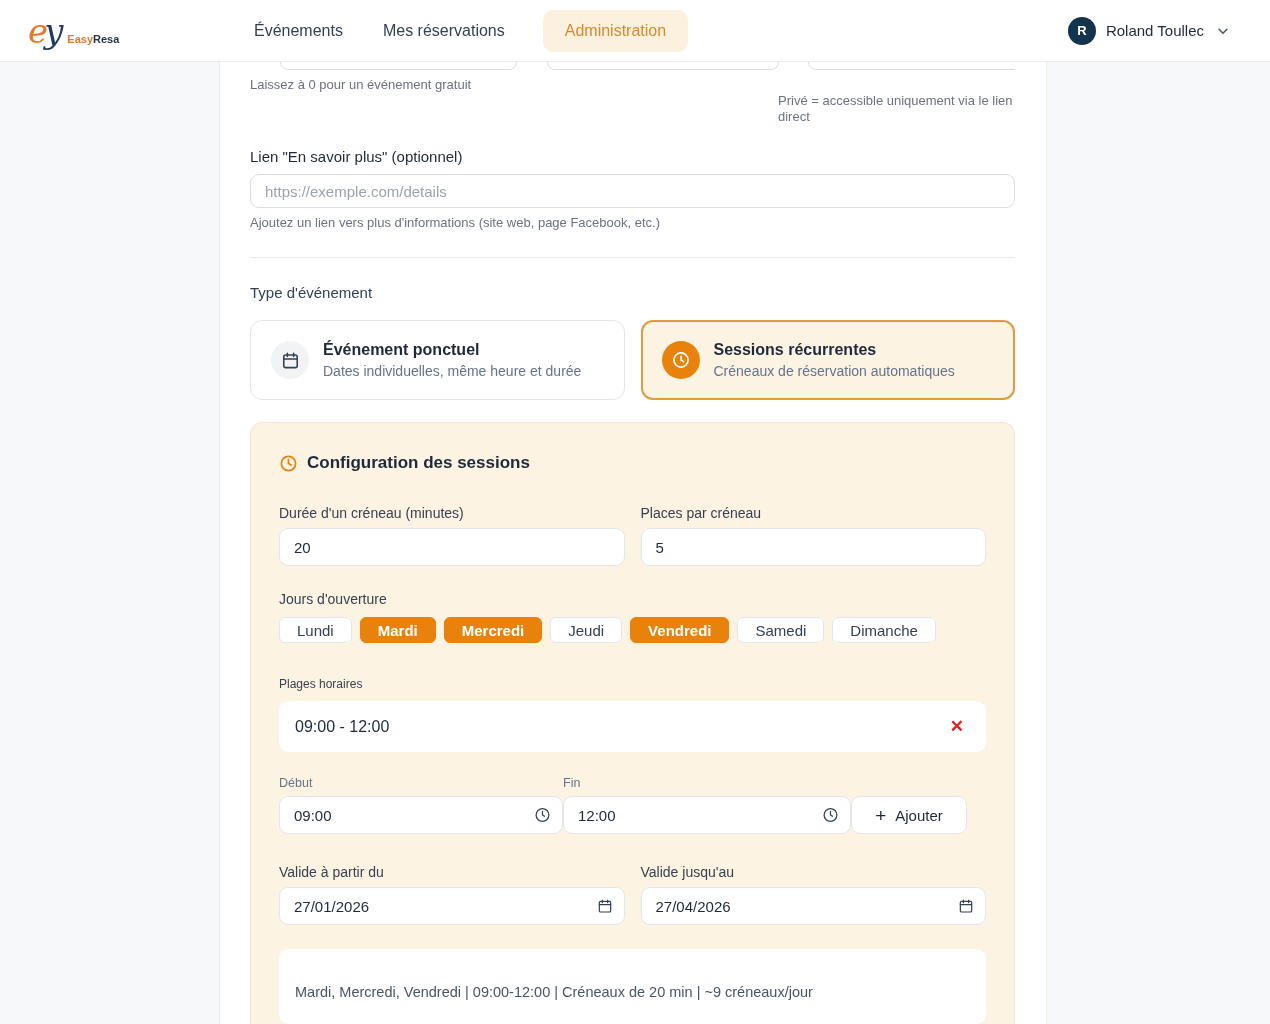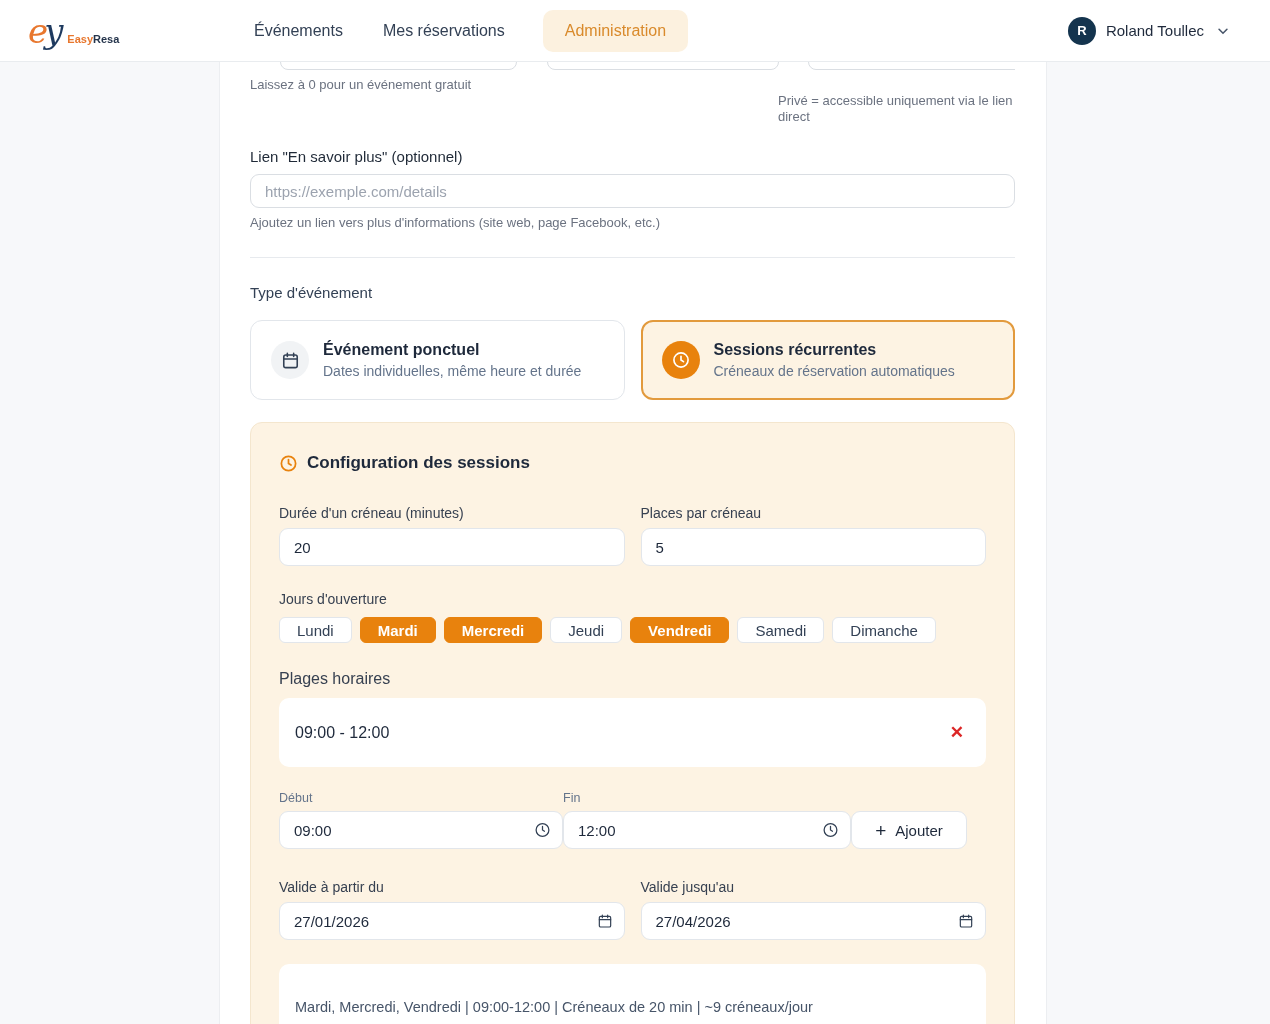--- a/index.html
+++ b/index.html
@@ -72,22 +72,22 @@
   .small-label { display:block; font-size:14px; color:#374151; margin-bottom:7px; }
   .panel-input { width:100%; height:38px; border:1px solid #E2E6EB; border-radius:9px; background:#fff;
                  font-family:"Liberation Sans", sans-serif; font-size:15px; color:#1E293B; padding:0 14px; outline:none; }
 
   .days-label { display:block; margin-top:25px; font-size:14px; color:#374151; }
   .days { display:flex; gap:8px; margin-top:10px; }
   .day-pill { height:26px; padding:0 17px; background:#fff; border:1px solid #E2E6EB; border-radius:6px;
               font-family:"Liberation Sans", sans-serif; font-size:15px; color:#334155; cursor:pointer; }
   .day-pill.selected { background:#E8820D; border-color:#E8820D; color:#fff; font-weight:700; }
 
-  .ranges-label { display:block; margin-top:27px; font-size:16px; color:#374151; }
-  .range-card { margin-top:10px; height:69px; background:#fff; border-radius:10px;
+  .ranges-label { display:block; margin-top:34px; font-size:12px; color:#374151; }
+  .range-card { margin-top:10px; height:51px; background:#fff; border-radius:10px;
                 display:flex; align-items:center; justify-content:space-between; padding:0 18px 0 16px; }
   .range-text { font-size:16px; font-weight:500; color:#1E293B; }
   .range-del { background:none; border:none; color:#DC2626; font-size:17px; font-weight:600; cursor:pointer;
                line-height:1; padding:4px; }
 
   .time-row { display:flex; margin-top:24px; align-items:flex-end; }
   .time-col-start { width:284px; }
   .time-col-end { width:288px; }
   .tiny-label { display:block; font-size:12.5px; color:#64748B; margin-bottom:6px; }
   .icon-input-wrap { position:relative; }

